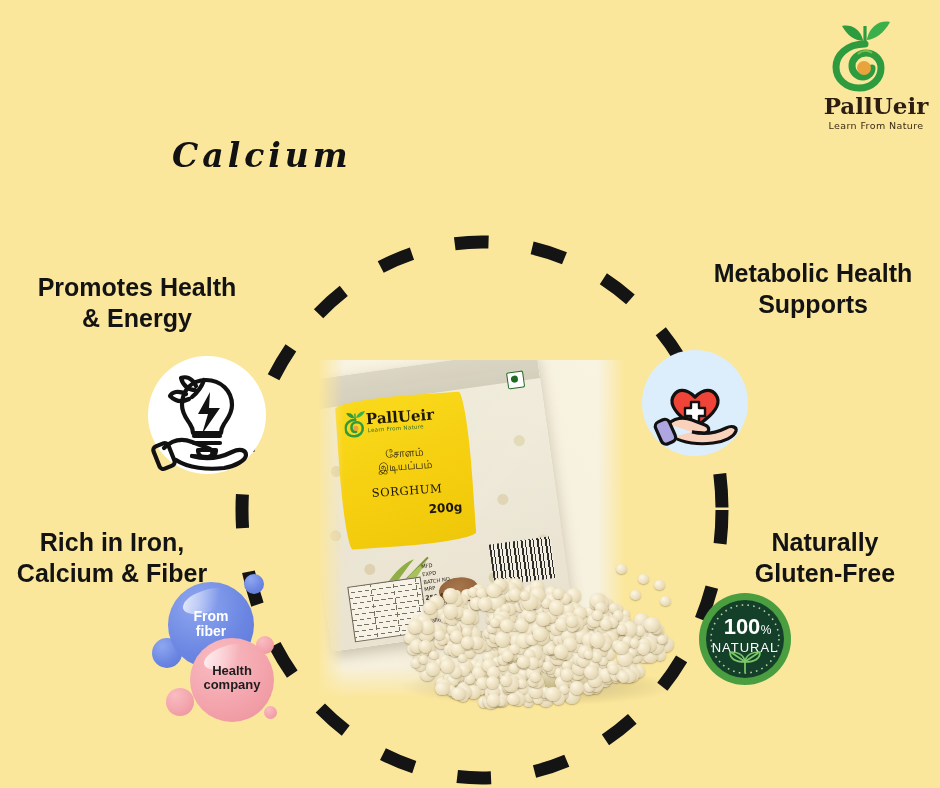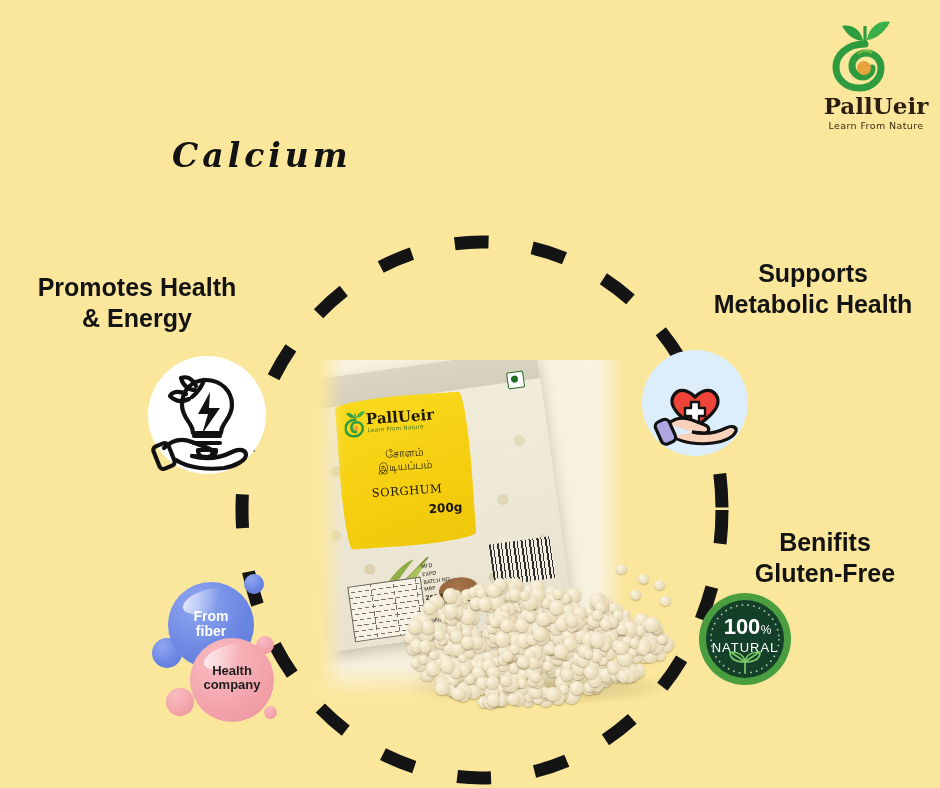--- a/index.html
+++ b/index.html
@@ -905,35 +905,39 @@
       <g fill="none" stroke="#111" stroke-width="4.2" stroke-linecap="round" stroke-linejoin="round">
         <path d="M16 92 C24 84 34 82 44 86 L60 92 C66 94 66 100 60 101 L44 100"></path>
         <path d="M44 100 C58 104 72 102 84 96 C92 92 98 94 98 99 C98 104 88 110 76 112
                  C60 114 40 112 28 104"></path>
         <rect x="8" y="88" width="16" height="24" rx="4" transform="rotate(-22 16 100)"></rect>
       </g>
     </svg>
   </div>
 
   <div class="feat r" id="feat-metabolic">
+    <div>Metabolic Health</div>
     <div>Supports</div>
-    <div>Metabolic Health</div>
   </div>
   <div class="ic" id="icon-heart">
     <svg viewBox="0 0 106 106">
       <path d="M53 47 C44 38 36 39 32 45 C27 52 32 61 42 69 L53 78 L64 69
                C74 61 79 52 74 45 C70 39 62 38 53 47 Z" fill="#F04438" stroke="#111" stroke-width="3.4" stroke-linejoin="round"></path>
       <path d="M49 52 h8 v6 h6 v8 h-6 v6 h-8 v-6 h-6 v-8 h6 z" fill="#fff" stroke="#111" stroke-width="2.4" stroke-linejoin="round"></path>
       <path d="M26 74 C33 68 42 67 50 70 L63 75 C68 77 68 82 63 83 L50 82" fill="#FAD2BC" stroke="#111" stroke-width="3.2" stroke-linejoin="round"></path>
       <path d="M50 82 C62 85 74 83 84 78 C90 75 95 77 94 81 C92 87 82 92 71 93
                C57 95 41 93 31 87" fill="#FAD2BC" stroke="#111" stroke-width="3.2" stroke-linejoin="round"></path>
       <rect x="16" y="70" width="15" height="24" rx="5" transform="rotate(-24 23 82)" fill="#ADA6E0" stroke="#111" stroke-width="3.2"></rect>
     </svg>
   </div>
 
+  <div class="feat l" id="feat-iron">
+    <div>Rich in Iron,</div>
+    <div>Calcium &amp; Fiber</div>
+  </div>
   <div class="ic" id="icon-bubbles">
     <div class="bub blue dot" style="left:92px;top:0;width:20px;height:20px;"></div>
     <div class="bub blue dot" style="left:0;top:64px;width:30px;height:30px;"></div>
     <div class="bub pink dot" style="left:104px;top:62px;width:18px;height:18px;"></div>
     <div class="bub pink dot" style="left:14px;top:114px;width:28px;height:28px;"></div>
     <div class="bub pink dot" style="left:112px;top:132px;width:13px;height:13px;"></div>
 
     <div class="bub blue" id="bub-fiber">
       <div class="gloss"></div>
       <div class="bub-label">
@@ -945,21 +949,21 @@
     <div class="bub pink" id="bub-calcium">
       <div class="gloss"></div>
       <div class="bub-label">
         <div>Health</div>
         <div>company</div>
       </div>
     </div>
   </div>
 
   <div class="feat r" id="feat-gluten">
-    <div>Benifits</div>
+    <div>Naturally</div>
     <div>Gluten-Free</div>
   </div>
   <div class="ic" id="icon-badge">
     <svg viewBox="0 0 94 94">
       <circle cx="47" cy="47" r="46" fill="#4A9E3F"></circle>
       <circle cx="47" cy="47" r="39" fill="#14402A"></circle>
       <circle cx="47" cy="47" r="34" fill="none" stroke="#CFE6BE" stroke-width="1.6" stroke-dasharray="1.6 4.2" opacity=".85"></circle>
       <text x="44" y="42" text-anchor="middle" fill="#FFFFFF" font-family="Liberation Sans, sans-serif" font-size="22" font-weight="bold">100</text>
       <text x="68" y="42" text-anchor="middle" fill="#FFFFFF" font-family="Liberation Sans, sans-serif" font-size="12">%</text>
       <text x="47" y="60" text-anchor="middle" fill="#FFFFFF" font-family="Liberation Sans, sans-serif" font-size="13" letter-spacing="1">NATURAL</text>

